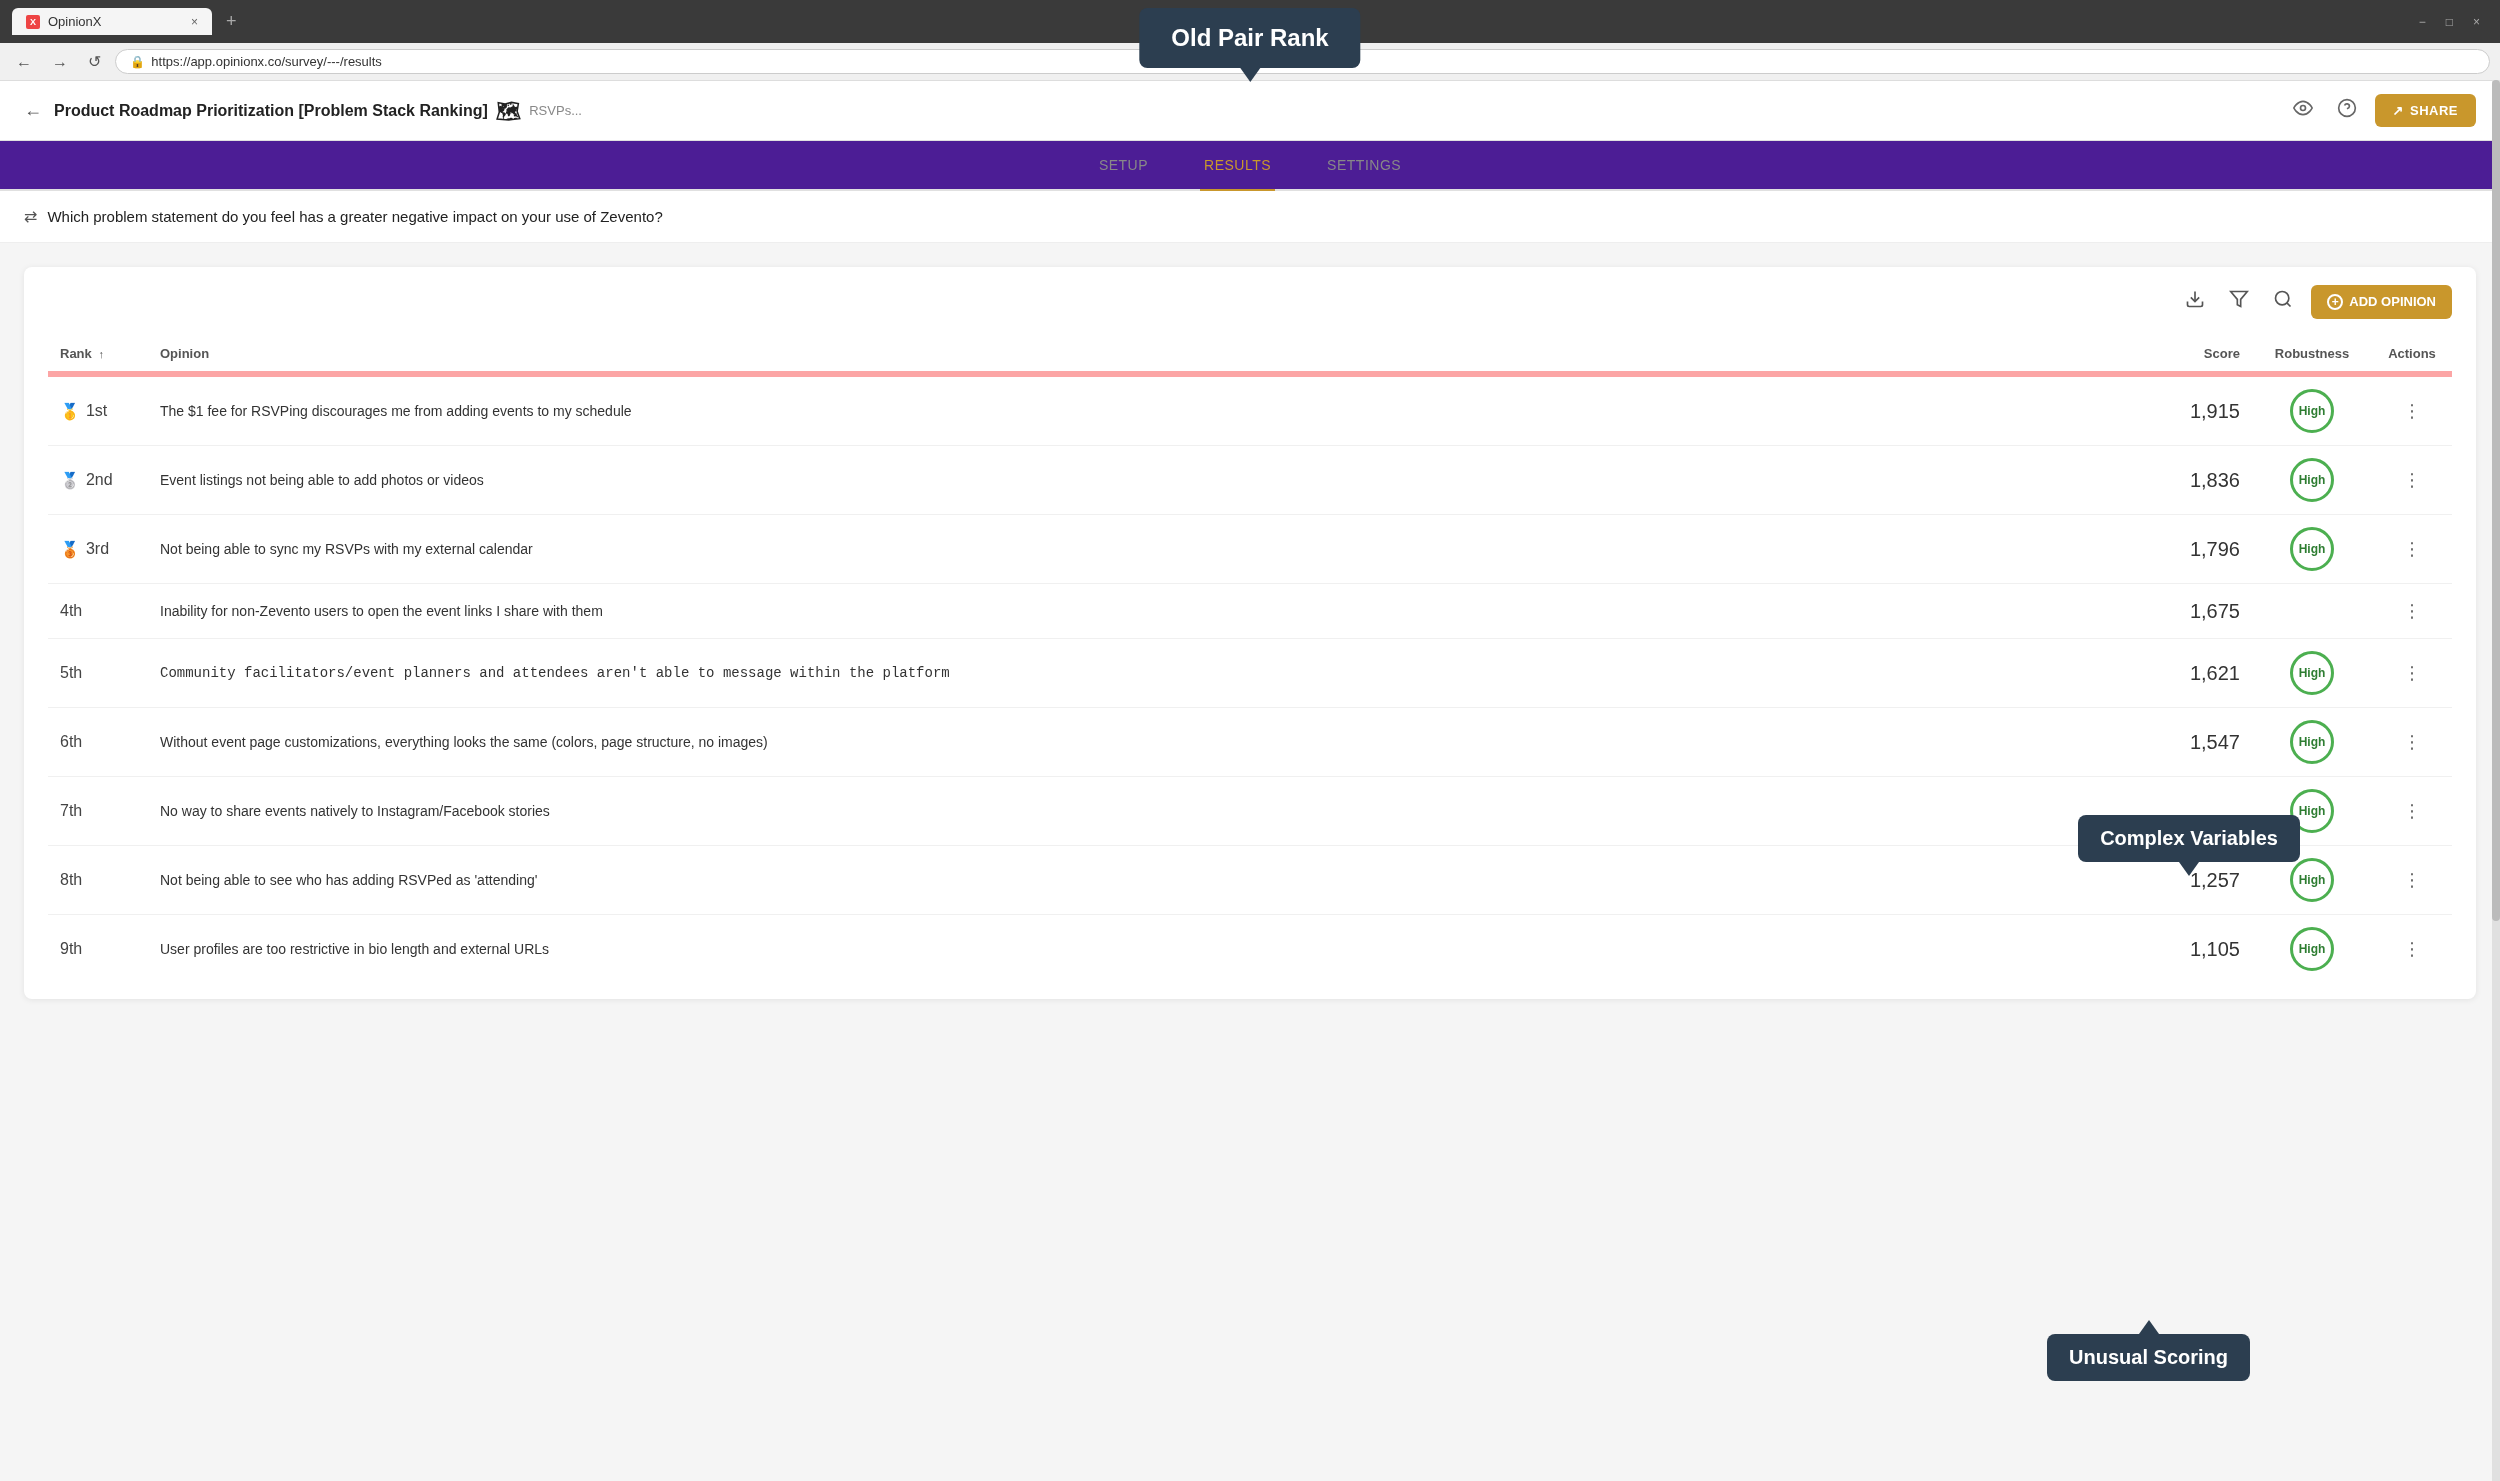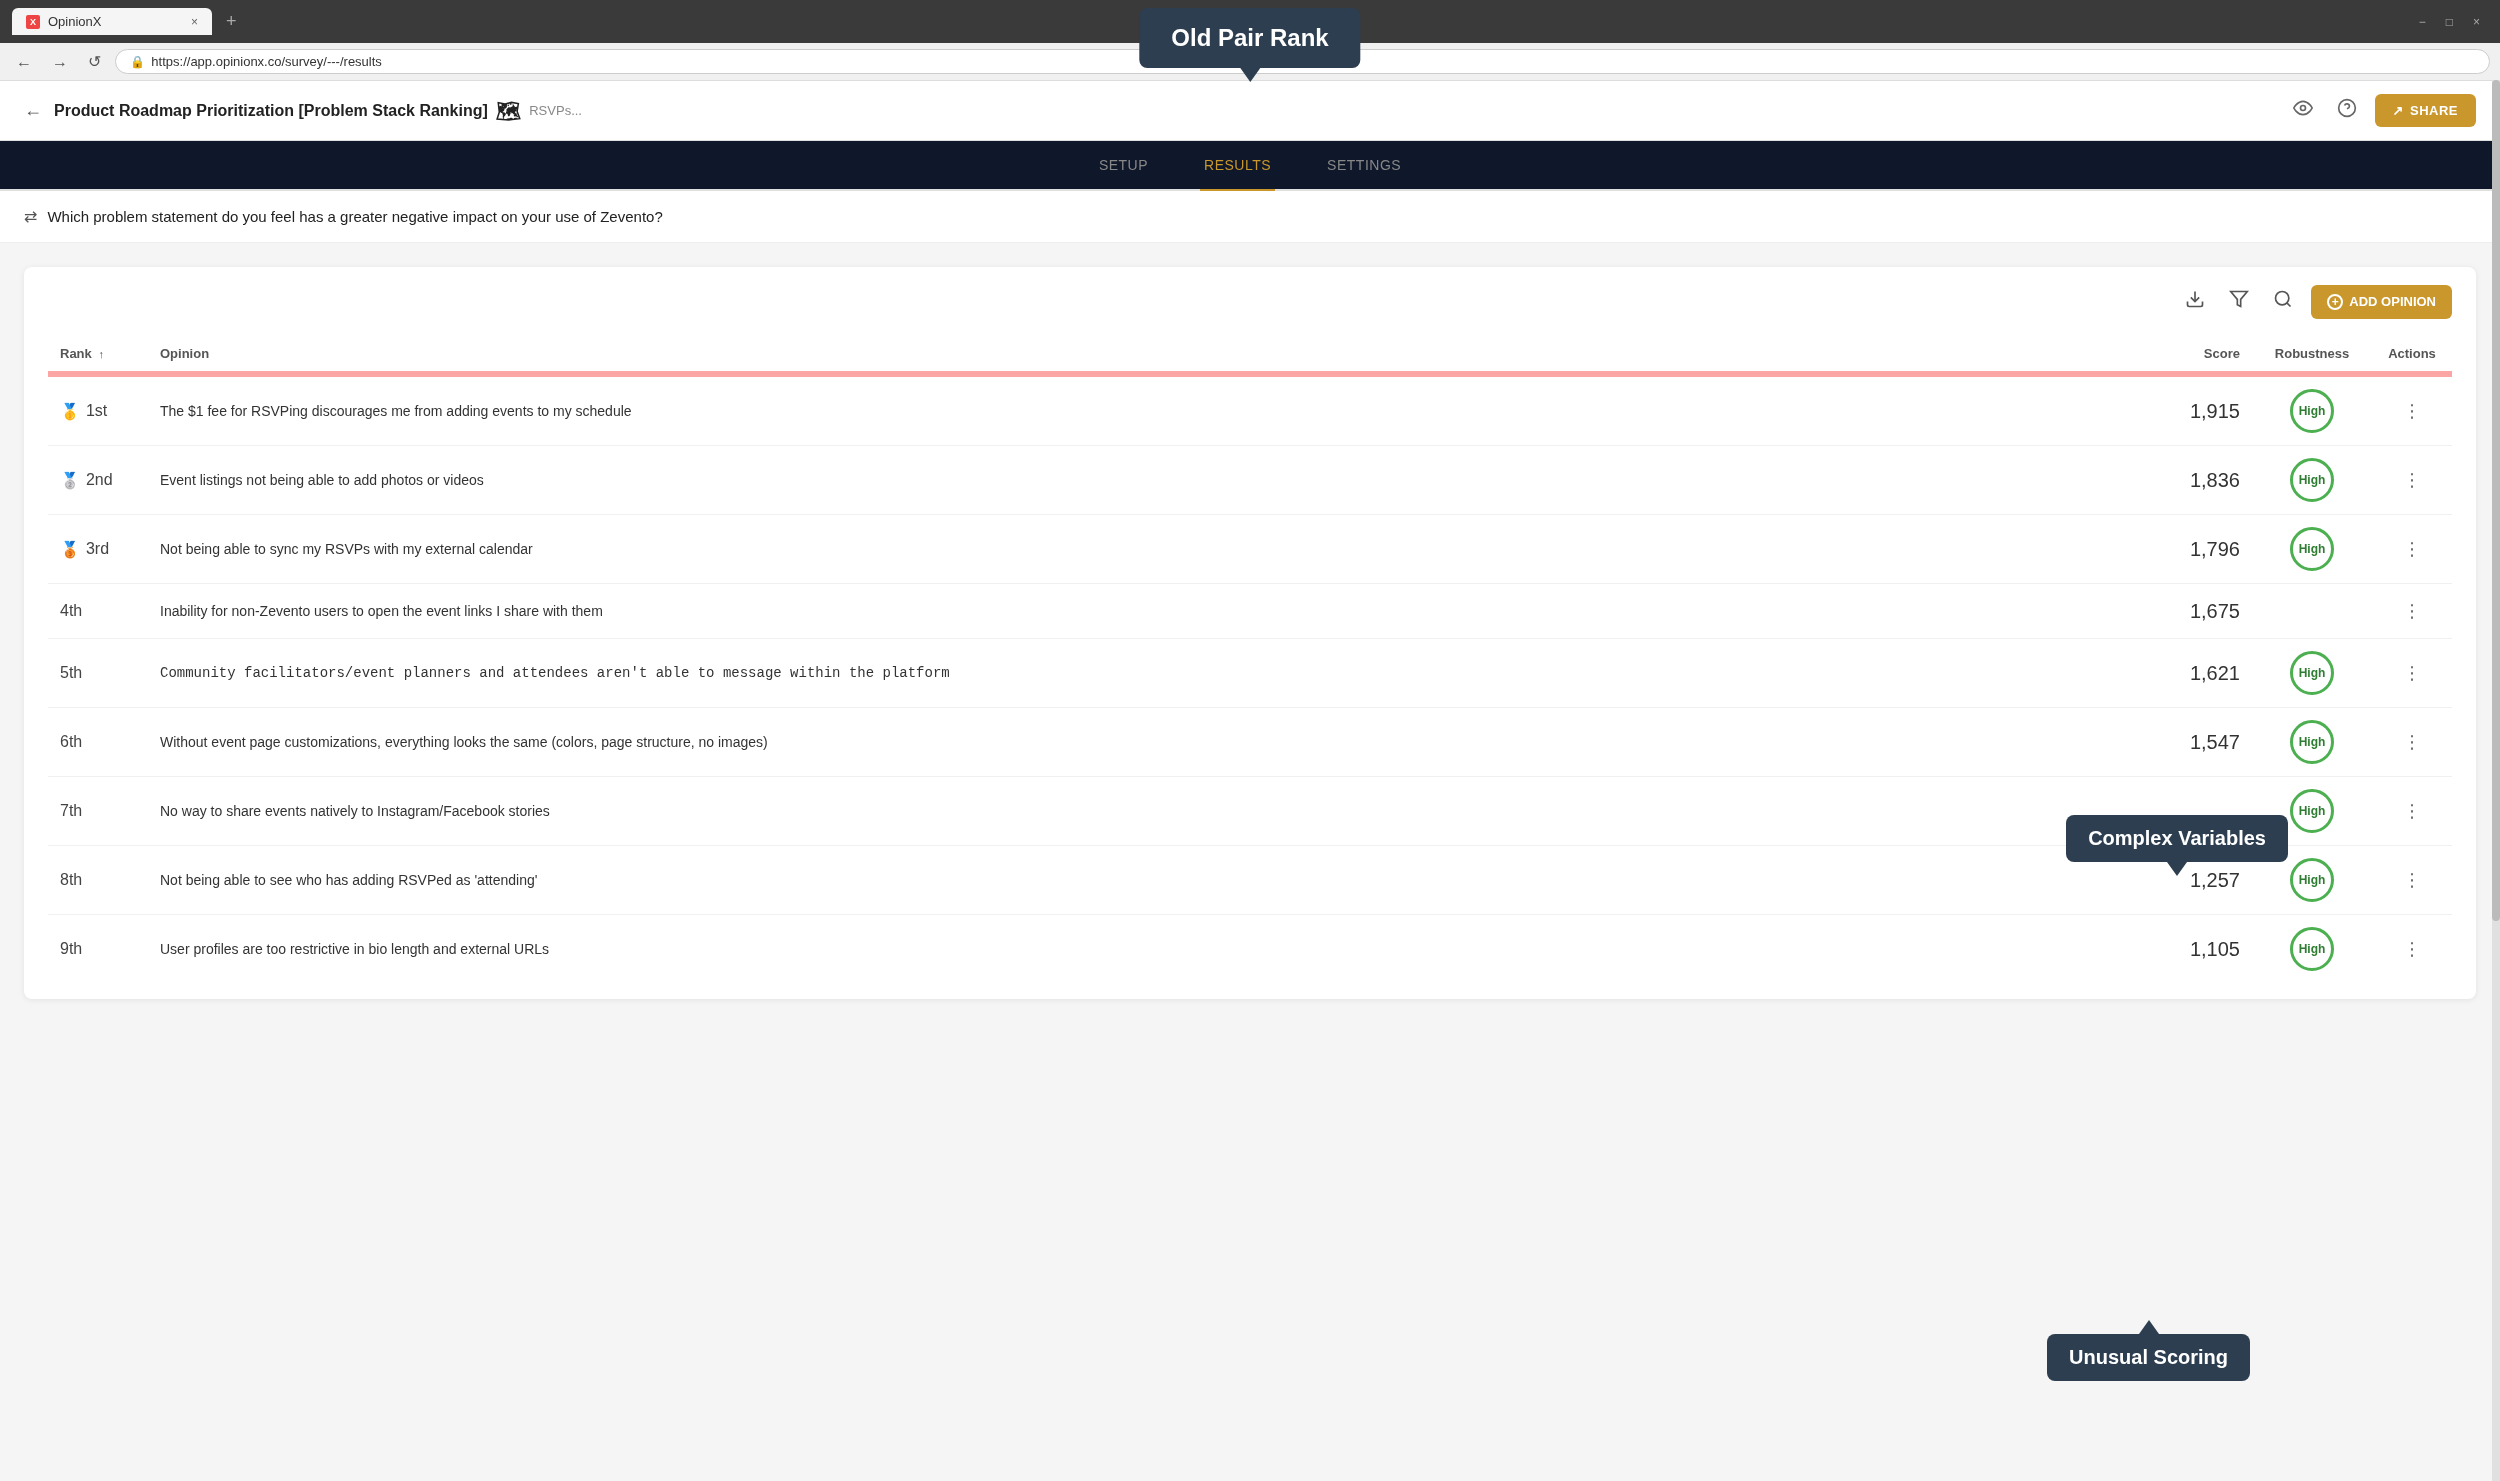--- a/index.html
+++ b/index.html
@@ -22,21 +22,21 @@
     .app-header { background: white; border-bottom: 1px solid #e0e0e0; padding: 0 24px; display: flex; align-items: center; height: 60px; gap: 12px; }
     .back-btn { color: #555; font-size: 18px; cursor: pointer; border: none; background: none; }
     .app-title { font-size: 16px; font-weight: 600; color: #222; flex: 1; display: flex; align-items: center; gap: 8px; }
     .title-emoji { font-size: 20px; }
     .saving-text { font-size: 13px; color: #888; font-weight: 400; }
     .header-actions { display: flex; align-items: center; gap: 12px; }
     .icon-btn { background: none; border: none; color: #666; cursor: pointer; font-size: 18px; padding: 6px; border-radius: 50%; }
     .share-btn { background: #c9972c; color: white; border: none; padding: 9px 18px; border-radius: 6px; font-size: 13px; font-weight: 600; cursor: pointer; display: flex; align-items: center; gap: 6px; letter-spacing: 0.5px; }
 
     
-    .nav-tabs { background: #0f172a; border-bottom: 2px solid #e0e0e0; display: flex; justify-content: center; gap: 48px; padding: 0 24px; }
+    .nav-tabs { background: #4c1d95; border-bottom: 2px solid #e0e0e0; display: flex; justify-content: center; gap: 48px; padding: 0 24px; }
     .nav-tab { padding: 16px 4px; font-size: 14px; font-weight: 500; color: #888; cursor: pointer; border-bottom: 2px solid transparent; margin-bottom: -2px; letter-spacing: 0.5px; }
     .nav-tab.active { color: #c9972c; border-bottom-color: #c9972c; }
 
     
     .question-bar { background: white; padding: 16px 24px; border-bottom: 1px solid #eee; display: flex; align-items: center; gap: 10px; font-size: 15px; color: #222; }
     .question-icon { color: #555; font-size: 16px; }
 
     
     .main-content { padding: 24px; }
     .table-container { background: white; border-radius: 8px; box-shadow: 0 1px 6px rgba(0,0,0,0.08); padding: 16px 24px; }
@@ -358,21 +358,21 @@
       </table>
 
     </div>
   </div>
 
   <div class="tooltip-overlay tooltip-old-pair" style="top: 8px; left: 50%; transform: translateX(-50%); background: #2c3e50; color: white; border-radius: 8px; padding: 16px 32px; font-size: 24px; font-weight: 700; z-index: 200; position: absolute;">
     <span>Old Pair Rank</span>
     <div style="position: absolute; bottom: -14px; left: 50%; transform: translateX(-50%); width: 0; height: 0; border-left: 10px solid transparent; border-right: 10px solid transparent; border-top: 14px solid #2c3e50;"></div>
   </div>
 
-  <div style="position: absolute; background: #2c3e50; color: white; border-radius: 8px; padding: 12px 22px; font-size: 20px; font-weight: 700; z-index: 200; top: 55%; right: 212px;">
+  <div style="position: absolute; background: #2c3e50; color: white; border-radius: 8px; padding: 12px 22px; font-size: 20px; font-weight: 700; z-index: 200; top: 55%; right: 200px;">
     <span>Complex Variables</span>
     <div style="position: absolute; bottom: -14px; left: 50%; transform: translateX(-50%); width: 0; height: 0; border-left: 10px solid transparent; border-right: 10px solid transparent; border-top: 14px solid #2c3e50;"></div>
   </div>
 
   <div style="position: absolute; background: #2c3e50; color: white; border-radius: 8px; padding: 12px 22px; font-size: 20px; font-weight: 700; z-index: 200; bottom: 100px; right: 250px;">
     <div style="position: absolute; top: -14px; left: 50%; transform: translateX(-50%); width: 0; height: 0; border-left: 10px solid transparent; border-right: 10px solid transparent; border-bottom: 14px solid #2c3e50;"></div>
     <span>Unusual Scoring</span>
   </div>
 
   <div class="scrollbar-area">

